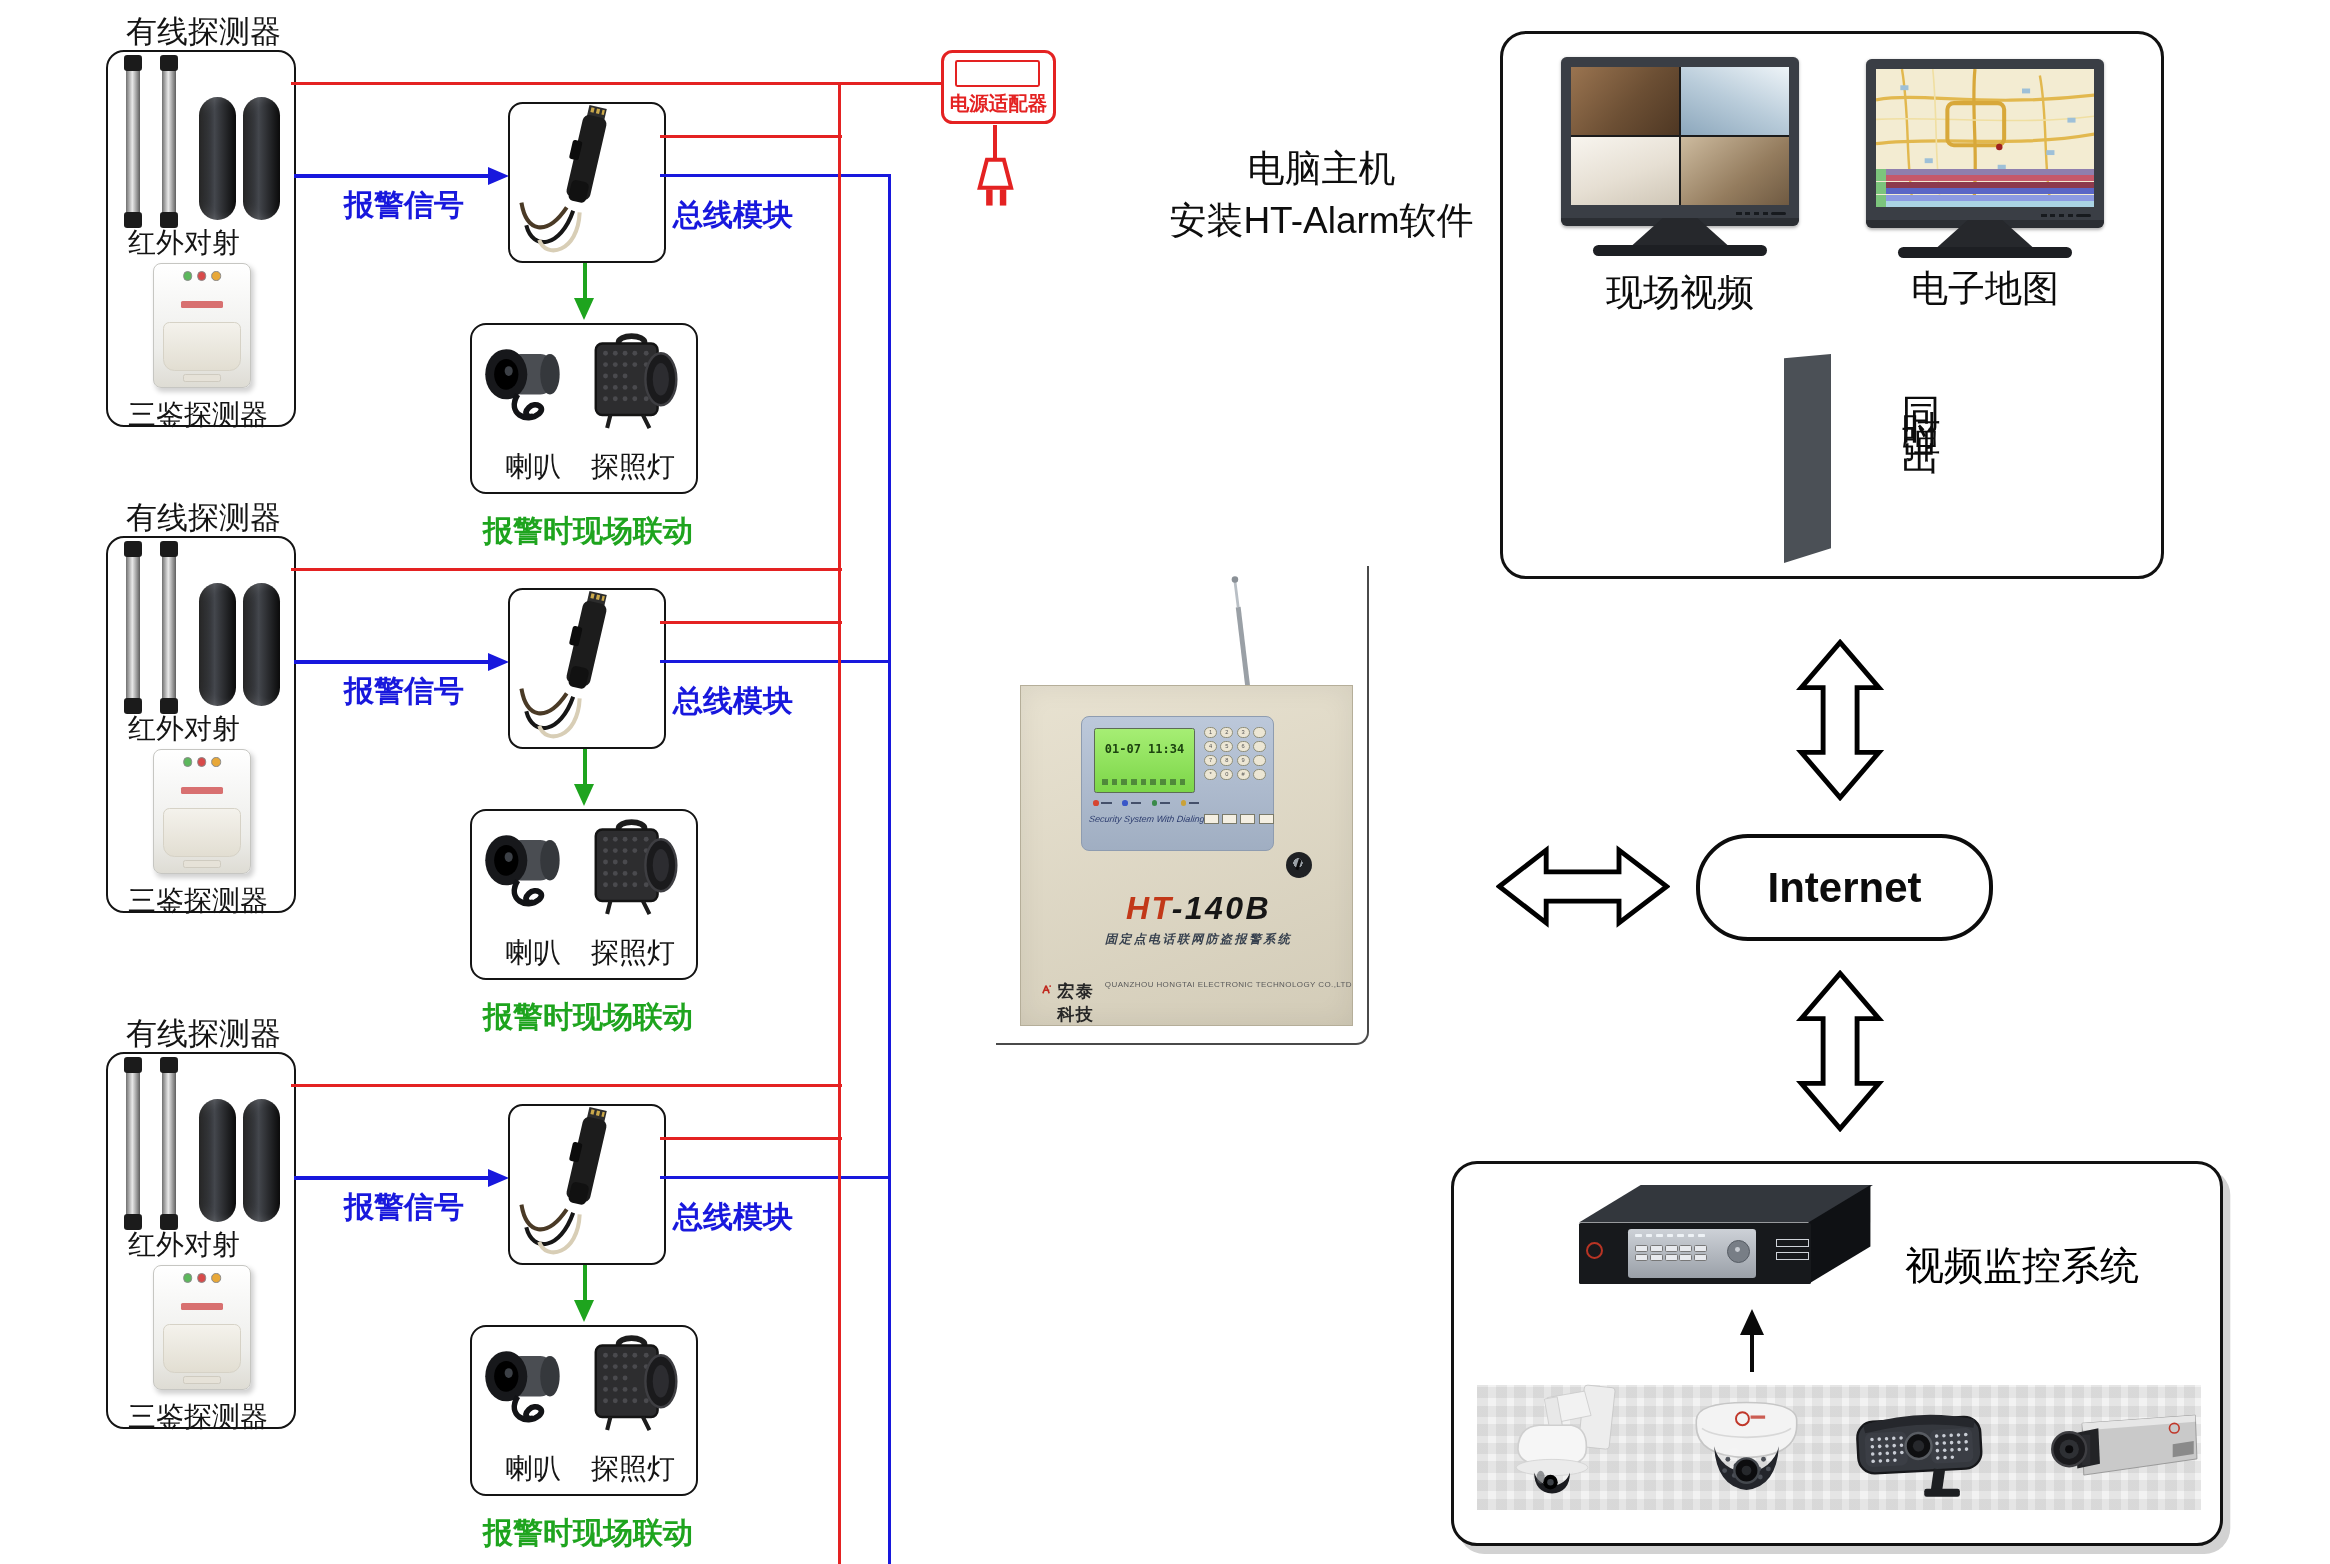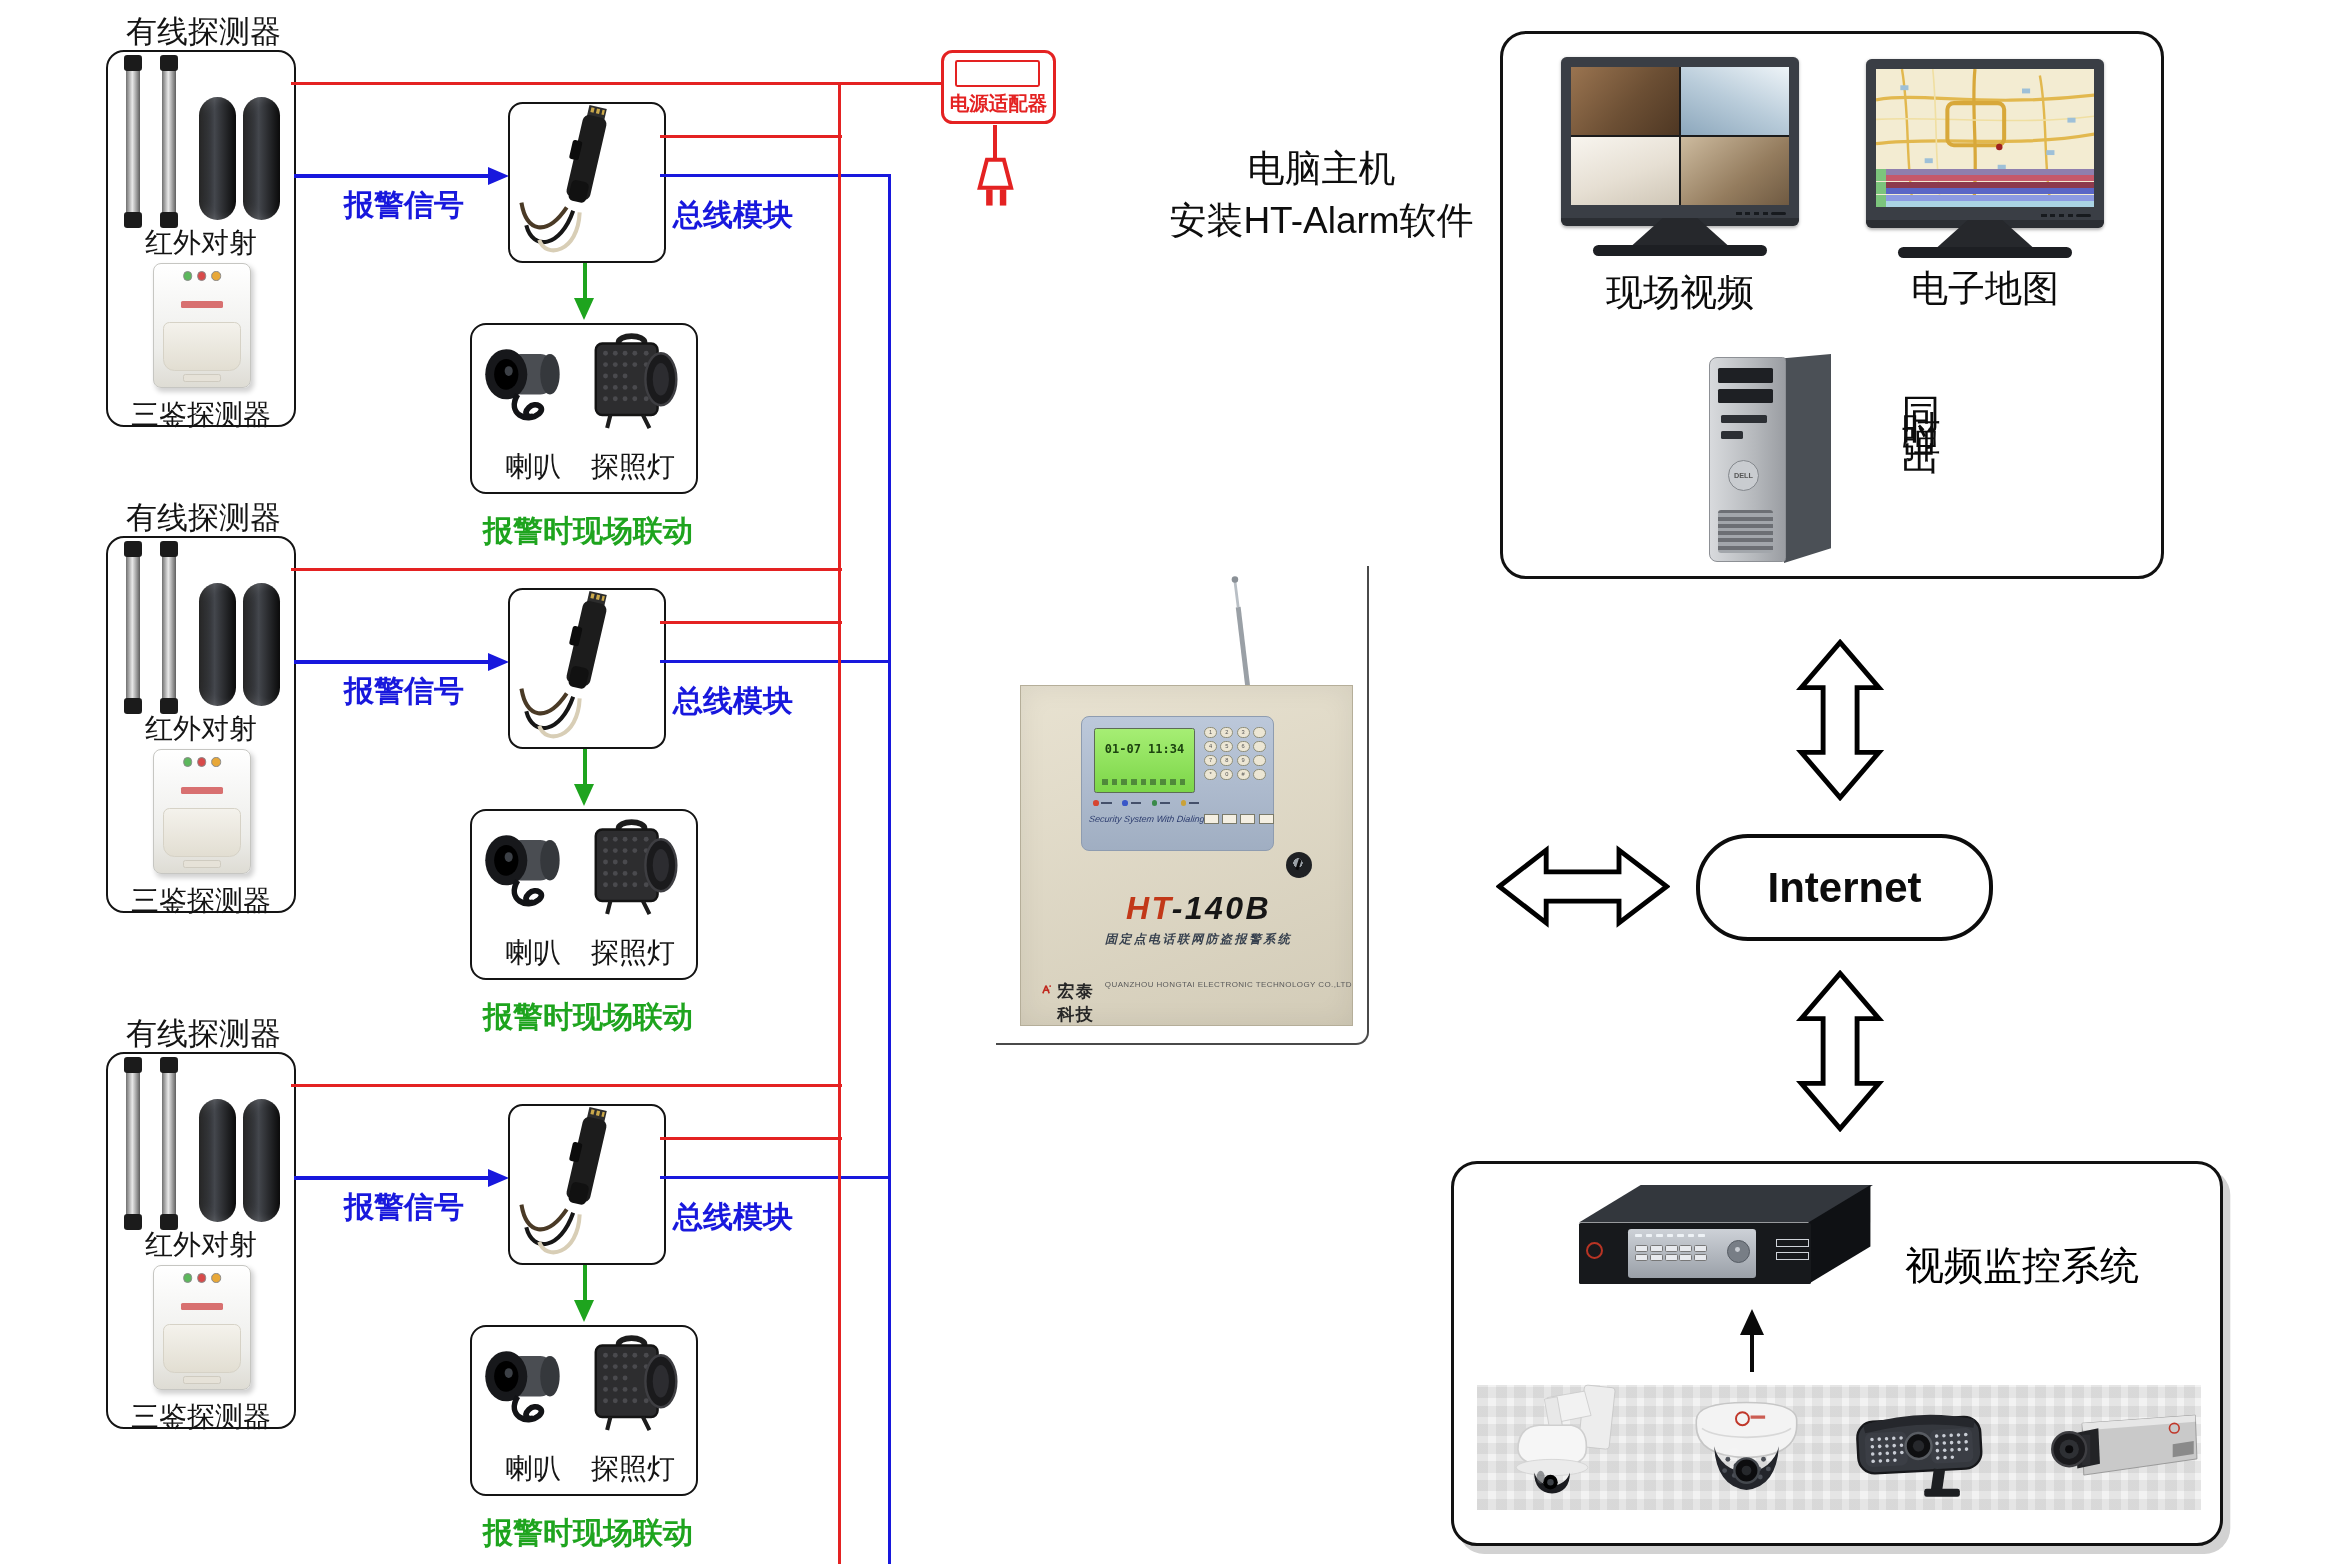--- a/index.html
+++ b/index.html
@@ -15,21 +15,21 @@
   .beam{position:absolute;top:18px;width:13.8px;height:143px;
         background:linear-gradient(90deg,#6f6f6f,#e9e9e9 45%,#5f5f5f);}
   .beam::before,.beam::after{content:"";position:absolute;left:-2.4px;width:18.6px;height:16px;
         background:#1b1b1b;border-radius:3.2px;}
   .beam::before{top:-14.6px;} .beam::after{bottom:-14.6px;}
   .beam.b1{left:18px;} .beam.b2{left:54px;}
   .cyl{position:absolute;top:45px;width:37px;height:123px;border-radius:18.6px;
        background:linear-gradient(90deg,#050505,#44474d 42%,#0a0a0a);
        box-shadow:inset 6.5px 0 9.7px rgba(255,255,255,.14);}
   .cyl.c1{left:91px;} .cyl.c2{left:135px;}
-  .beam-label,.pir-label{position:absolute;width:100%;text-align:center;font-size:28px;}
+  .beam-label,.pir-label{position:absolute;width:100%;text-align:left;font-size:28px;padding-left:20px;}
   .beam-label{top:172px;} .pir-label{top:344px;}
   .pir{position:absolute;left:45px;top:211px;width:96px;height:123px;
        background:linear-gradient(180deg,#ffffff,#ededea 70%,#dedcd4);
        border:0.8px solid #c6c6c2;border-radius:8px;box-shadow:2.4px 3.2px 5.7px rgba(0,0,0,.18);}
   .pir-leds{position:absolute;top:7.3px;left:50%;transform:translateX(-50%);display:flex;gap:4.9px;}
   .pir-leds i{width:7.3px;height:7.3px;border-radius:50%;border:0.8px solid #888;}
   .pir-leds i:nth-child(1){background:#5cb85c;} .pir-leds i:nth-child(2){background:#d84a4a;}
   .pir-leds i:nth-child(3){background:#e8a838;}
   .pir-tag{position:absolute;top:37px;left:50%;transform:translateX(-50%);
            width:42px;height:6.5px;background:#d87070;border-radius:1.6px;}
@@ -642,28 +642,20 @@
           <i class="wide"></i>
         </div>
     </div>
     <div class="stand-neck" style="top:161px"></div>
     <div class="stand-base" style="top:188px"></div>
   </div>
   <div class="mon-label" style="left:1866px;top:264px">电子地图</div>
 
   <div class="tower">
     <div class="tower-side"></div>
-    <div class="tower-front">
-      <div class="tf-bay" style="top:5%"></div>
-      <div class="tf-bay" style="top:15%"></div>
-      <div class="tf-slot" style="top:28%"></div>
-      <div class="tf-slot" style="top:36%;width:30%;left:14%"></div>
-      <div class="tf-logo">DELL</div>
-      <div class="tf-vent"></div>
-    </div>
   </div>
   <div class="popup-note">同时弹出</div>
 
   <svg class="dblarrow" style="left:1794px;top:639px" width="93" height="162" viewBox="0 0 115 200">
     <polygon points="57,4 105,60 78,60 78,140 105,140 57,196 9,140 36,140 36,60 9,60" fill="#fff" stroke="#000" stroke-width="6"></polygon>
   </svg>
   <div class="internet">Internet</div>
   <svg class="dblarrow" style="left:1496px;top:842px" width="174" height="89" viewBox="0 0 215 110">
     <polygon points="4,55 62,10 62,37 152,37 152,10 211,55 152,100 152,73 62,73 62,100" fill="#fff" stroke="#000" stroke-width="6"></polygon>
   </svg>

